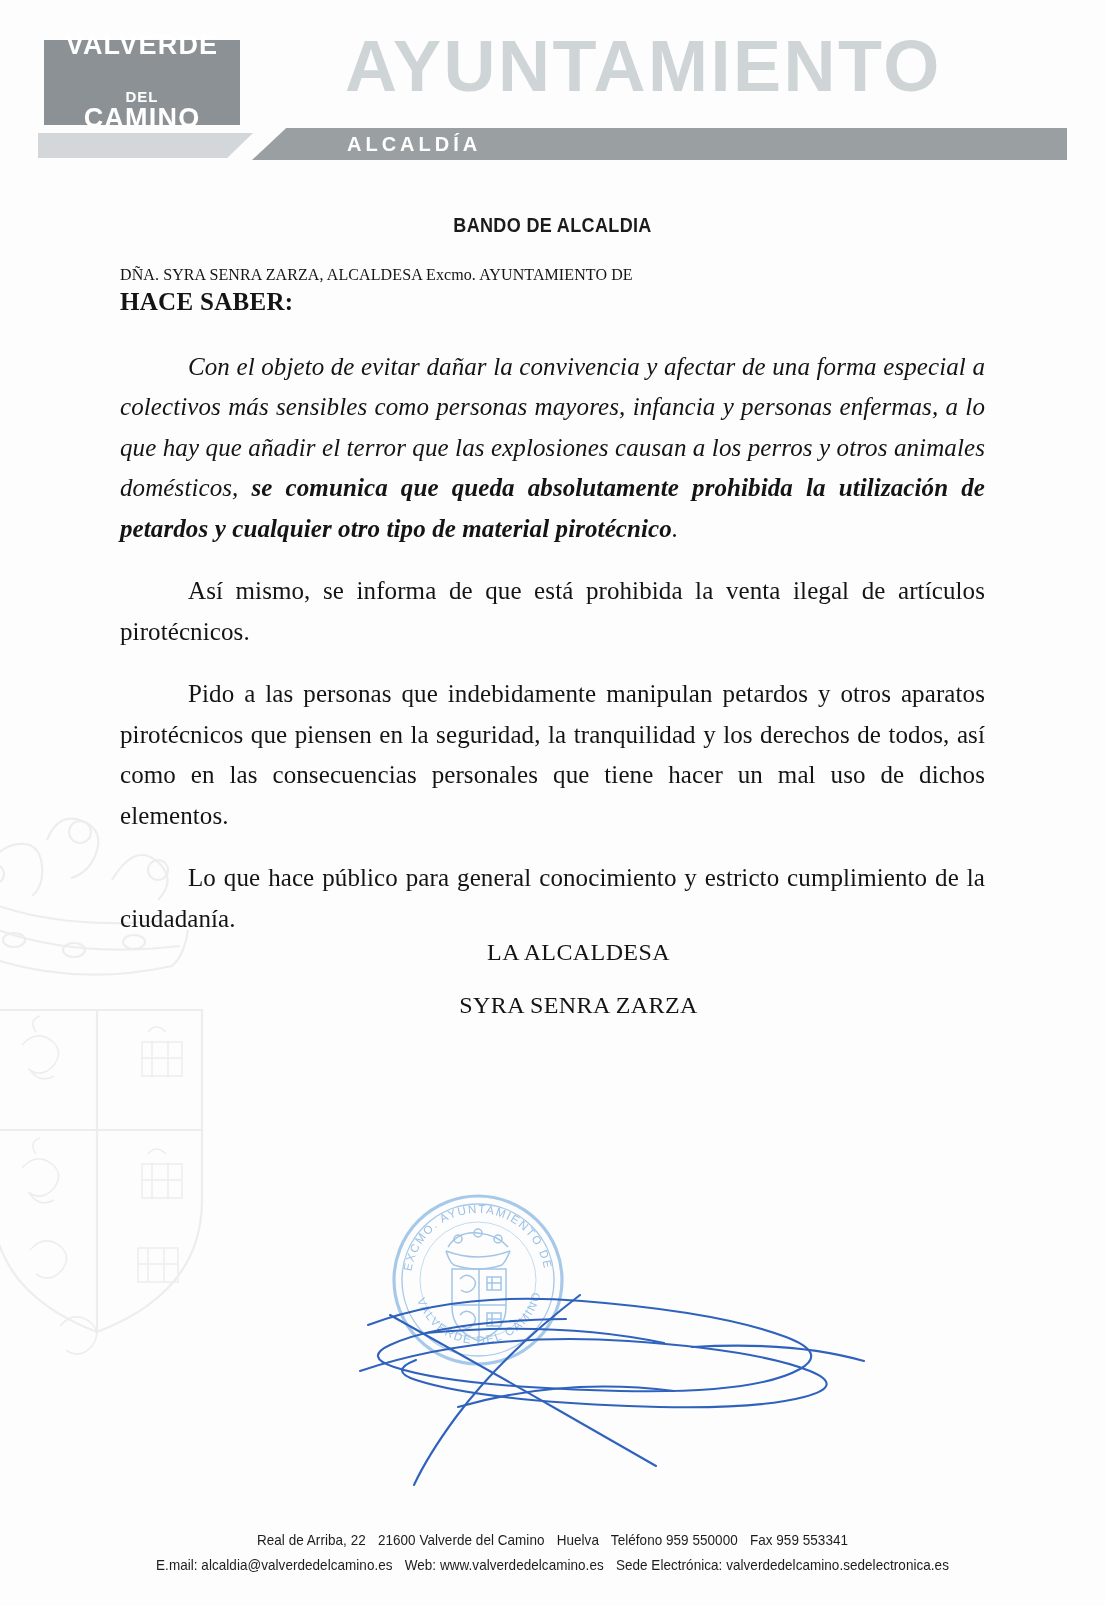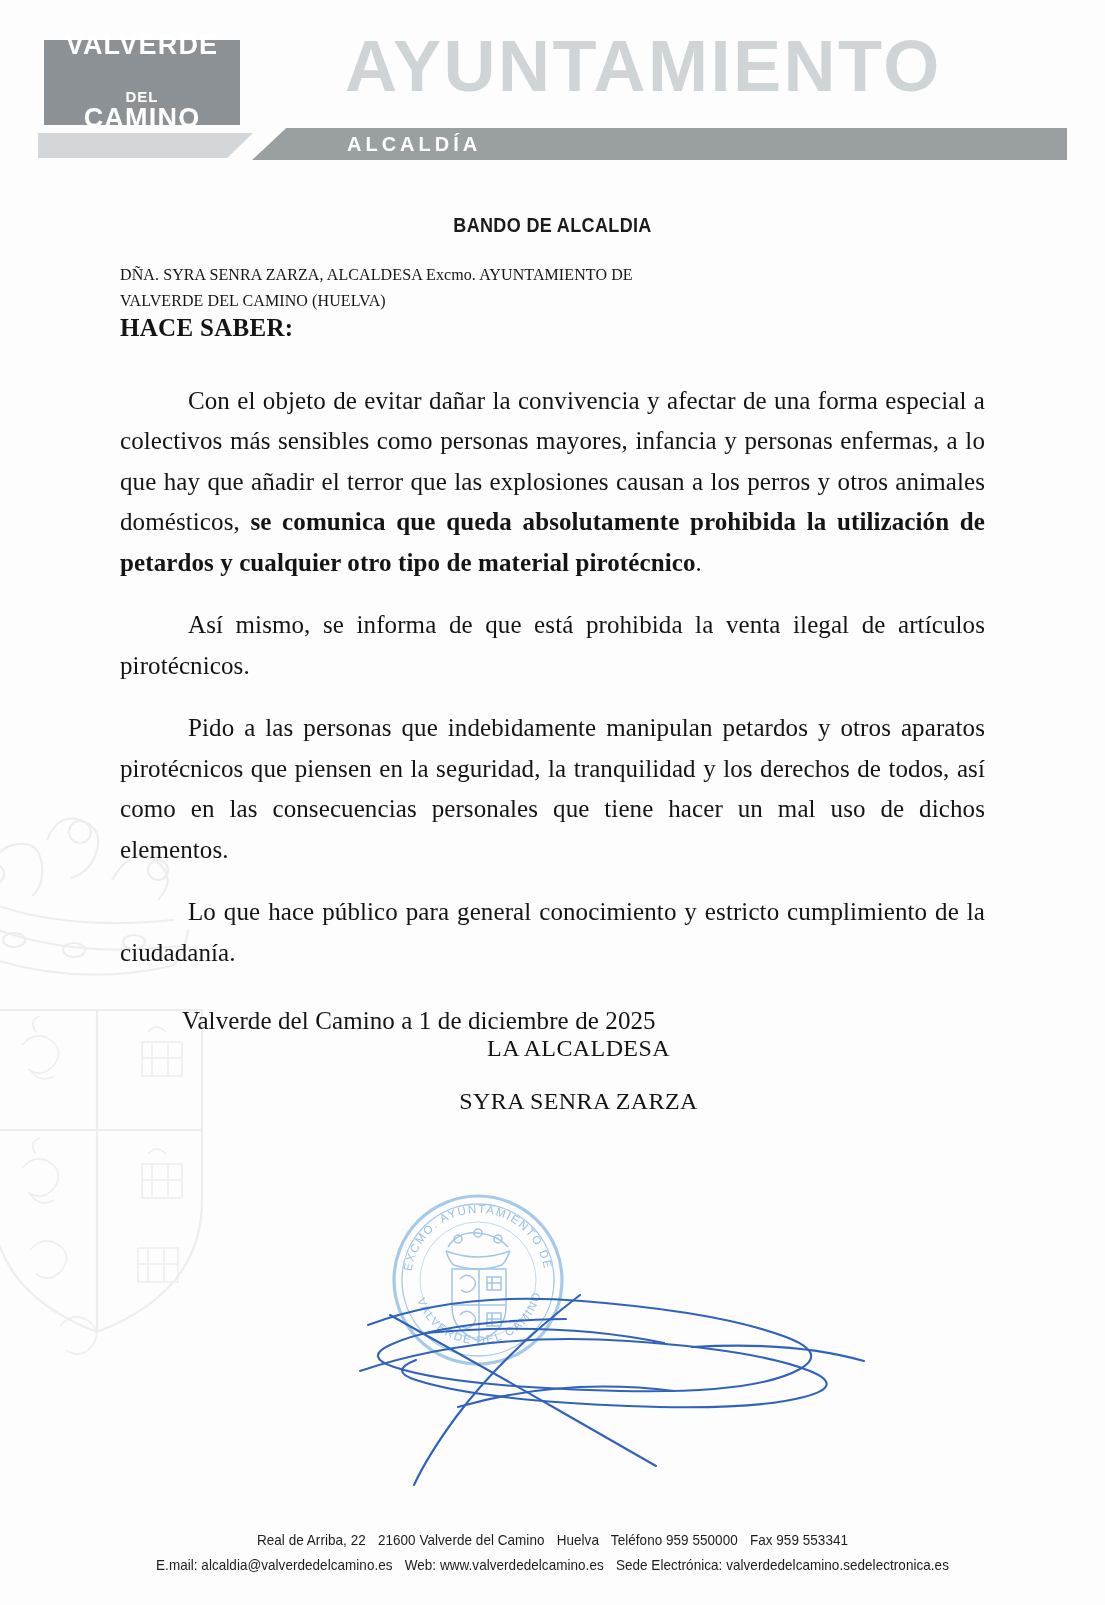--- a/index.html
+++ b/index.html
@@ -142,21 +142,21 @@
     letter-spacing: 0.3px;
   }
   p.body-par {
     margin: 22px 0 0 0;
     font-size: 25px;
     line-height: 1.62;
     text-align: justify;
     text-indent: 68px;
     letter-spacing: 0.1px;
   }
-  p.body-par.first { margin-top: 39px; }
+  p.body-par.first { margin-top: 31px; font-style: italic; }
   .bold-run { font-weight: bold; }
 
   .date-line {
     margin-top: 34px;
     font-size: 25px;
     text-indent: 62px;
     letter-spacing: 0.1px;
   }
   .sign-role {
     text-align: center;
@@ -252,34 +252,32 @@
     <div class="bar-dark"></div>
     <div class="bar-dark-label">ALCALDÍA</div>
   </div>
 
   <div class="doc-title">BANDO DE ALCALDIA</div>
 
   <div class="content">
 
     <div class="intro">
       <div>DÑA. SYRA SENRA ZARZA, ALCALDESA Excmo. AYUNTAMIENTO DE</div>
-      <div>VALVERDE DEL CAMINO (HUELVA)</div>
     </div>
 
     <div class="hace-saber">HACE SABER:</div>
 
     <p class="body-par first"><span>Con el objeto de evitar dañar la convivencia y afectar de una forma especial a colectivos más sensibles como personas mayores, infancia y personas enfermas, a lo que hay que añadir el terror que las explosiones causan a los perros y otros animales domésticos, </span><span class="bold-run">se comunica que queda absolutamente prohibida la utilización de petardos y cualquier otro tipo de material pirotécnico</span><span>.</span></p>
 
     <p class="body-par">Así mismo, se informa de que está prohibida la venta ilegal de artículos pirotécnicos.</p>
 
     <p class="body-par">Pido a las personas que indebidamente manipulan petardos y otros aparatos pirotécnicos que piensen en la seguridad, la tranquilidad y los derechos de todos, así como en las consecuencias personales que tiene hacer un mal uso de dichos elementos.</p>
 
     <p class="body-par">Lo que hace público para general conocimiento y estricto cumplimiento de la ciudadanía.</p>
 
-    <div class="date-line">Valverde del Camino a 1 de diciembre de 2025</div>
 
     <div class="sign-role">LA ALCALDESA</div>
     <div class="sign-name">SYRA SENRA ZARZA</div>
   </div>
 
   <div class="stamp-wrap">
     <svg viewBox="0 0 640 320" width="640" height="320" aria-hidden="true">
 
       <g opacity="0.62">
         <circle cx="148" cy="105" r="84" fill="none" stroke="#74aadd" stroke-width="3.2"></circle>

